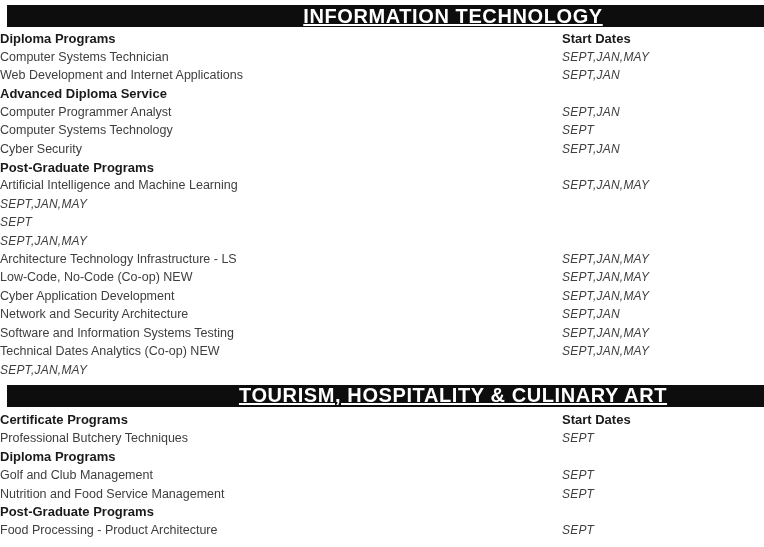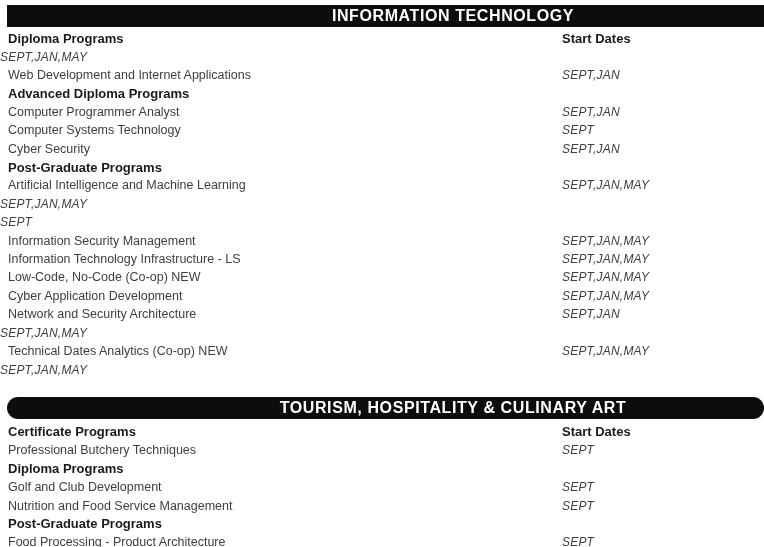--- a/index.html
+++ b/index.html
@@ -19,36 +19,37 @@
     margin-left: 7px;
     height: 22px;
     background: var(--bar-bg, #0d0d0d);
     display: flex;
     align-items: center;
     justify-content: center;
     padding-left: 135px;
     box-sizing: border-box;
   }
   .section-it .bar { margin-top: 5px; margin-bottom: 2px; }
-  .section-thca .bar { margin-top: 18px; margin-bottom: 4px; border-radius: 11px; }
+  .section-thca .bar { margin-top: 6px; margin-bottom: 4px; }
   .bar-title {
     color: var(--bar-text, #ffffff);
     font-weight: 700;
-    font-size: 16px;
+    font-size: 20px;
     letter-spacing: 0.6px;
     white-space: nowrap;
+    text-decoration: underline;
   }
   .row {
     display: flex;
     align-items: center;
     height: 18.42px;
   }
   .cell.name {
     flex: 1;
-    padding-left: 8px;
+    padding-left: 0;
     white-space: nowrap;
     overflow: hidden;
   }
   .cell.dates {
     width: 202px;
     text-align: left;
     white-space: nowrap;
   }
   .group-label, .dates-header {
     font-weight: 700;
@@ -74,30 +75,31 @@
     <div class="bar">
       <span class="bar-title">INFORMATION TECHNOLOGY</span>
     </div>
     <div class="rows">
   <div class="row group-row">
     <div class="cell name group-label">Diploma Programs</div>
     <div class="cell dates dates-header">Start Dates</div>
   </div>
 
   <div class="row program-row">
+    <div class="cell name program-name">Computer Systems Technician</div>
     <div class="cell dates program-dates">SEPT,JAN,MAY</div>
   </div>
 
   <div class="row program-row">
     <div class="cell name program-name">Web Development and Internet Applications</div>
     <div class="cell dates program-dates">SEPT,JAN</div>
   </div>
 
   <div class="row group-row">
-    <div class="cell name group-label">Advanced Diploma Programs</div>
+    <div class="cell name group-label">Advanced Diploma Service</div>
     <div class="cell dates dates-header"></div>
   </div>
 
   <div class="row program-row">
     <div class="cell name program-name">Computer Programmer Analyst</div>
     <div class="cell dates program-dates">SEPT,JAN</div>
   </div>
 
   <div class="row program-row">
     <div class="cell name program-name">Computer Systems Technology</div>
@@ -121,45 +123,45 @@
 
   <div class="row program-row">
     <div class="cell dates program-dates">SEPT,JAN,MAY</div>
   </div>
 
   <div class="row program-row">
     <div class="cell dates program-dates">SEPT</div>
   </div>
 
   <div class="row program-row">
-    <div class="cell name program-name">Information Security Management</div>
-    <div class="cell dates program-dates">SEPT,JAN,MAY</div>
-  </div>
-
-  <div class="row program-row">
-    <div class="cell name program-name">Information Technology Infrastructure - LS</div>
+    <div class="cell dates program-dates">SEPT,JAN,MAY</div>
+  </div>
+
+  <div class="row program-row">
+    <div class="cell name program-name">Architecture Technology Infrastructure - LS</div>
     <div class="cell dates program-dates">SEPT,JAN,MAY</div>
   </div>
 
   <div class="row program-row">
     <div class="cell name program-name">Low-Code, No-Code (Co-op) NEW</div>
     <div class="cell dates program-dates">SEPT,JAN,MAY</div>
   </div>
 
   <div class="row program-row">
     <div class="cell name program-name">Cyber Application Development</div>
     <div class="cell dates program-dates">SEPT,JAN,MAY</div>
   </div>
 
   <div class="row program-row">
     <div class="cell name program-name">Network and Security Architecture</div>
     <div class="cell dates program-dates">SEPT,JAN</div>
   </div>
 
   <div class="row program-row">
+    <div class="cell name program-name">Software and Information Systems Testing</div>
     <div class="cell dates program-dates">SEPT,JAN,MAY</div>
   </div>
 
   <div class="row program-row">
     <div class="cell name program-name">Technical Dates Analytics (Co-op) NEW</div>
     <div class="cell dates program-dates">SEPT,JAN,MAY</div>
   </div>
 
   <div class="row program-row">
     <div class="cell dates program-dates">SEPT,JAN,MAY</div>
@@ -181,21 +183,21 @@
     <div class="cell name program-name">Professional Butchery Techniques</div>
     <div class="cell dates program-dates">SEPT</div>
   </div>
 
   <div class="row group-row">
     <div class="cell name group-label">Diploma Programs</div>
     <div class="cell dates dates-header"></div>
   </div>
 
   <div class="row program-row">
-    <div class="cell name program-name">Golf and Club Development</div>
+    <div class="cell name program-name">Golf and Club Management</div>
     <div class="cell dates program-dates">SEPT</div>
   </div>
 
   <div class="row program-row">
     <div class="cell name program-name">Nutrition and Food Service Management</div>
     <div class="cell dates program-dates">SEPT</div>
   </div>
 
   <div class="row group-row">
     <div class="cell name group-label">Post-Graduate Programs</div>

